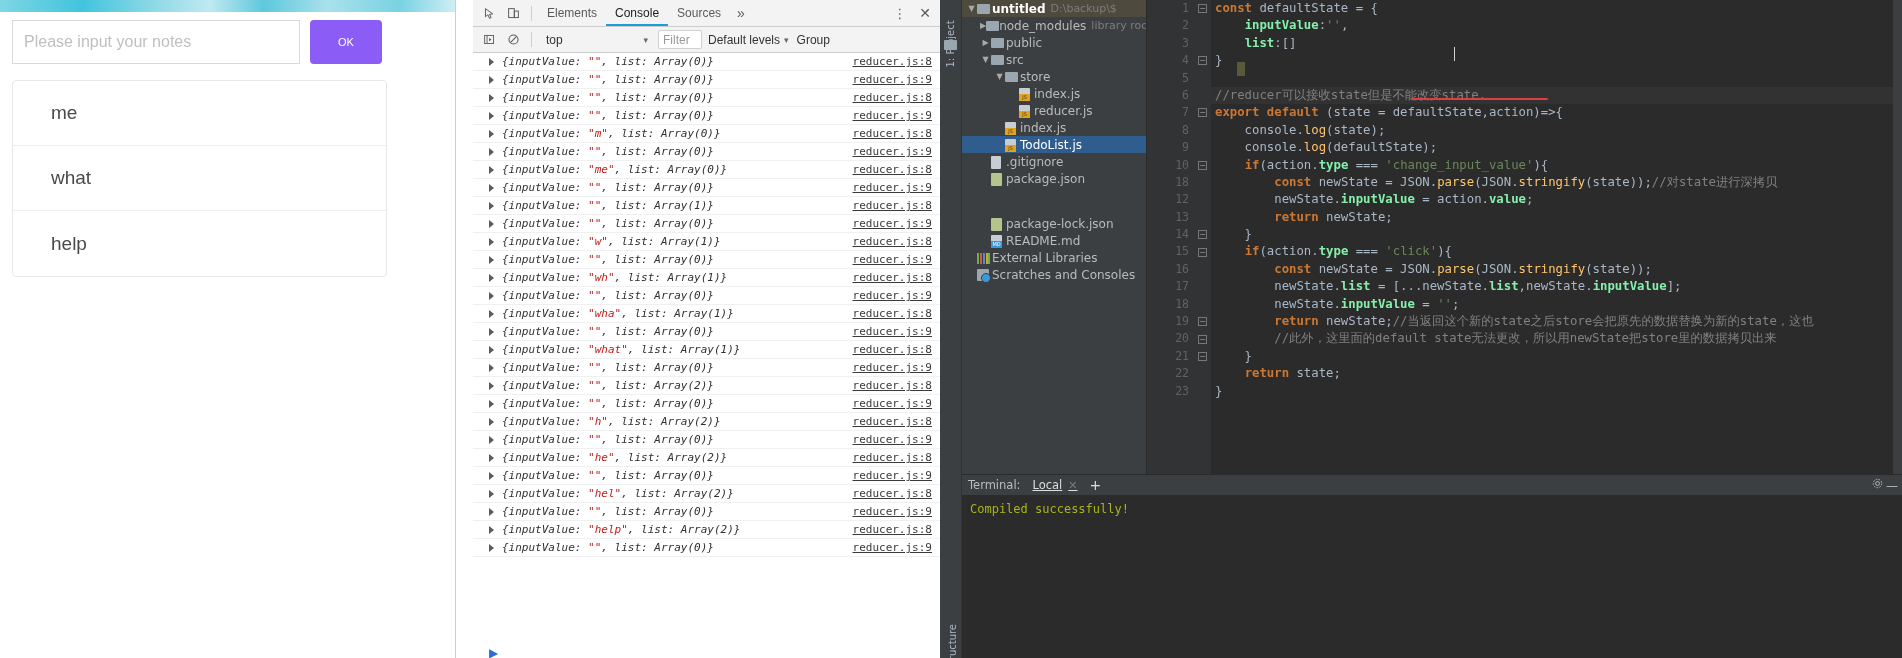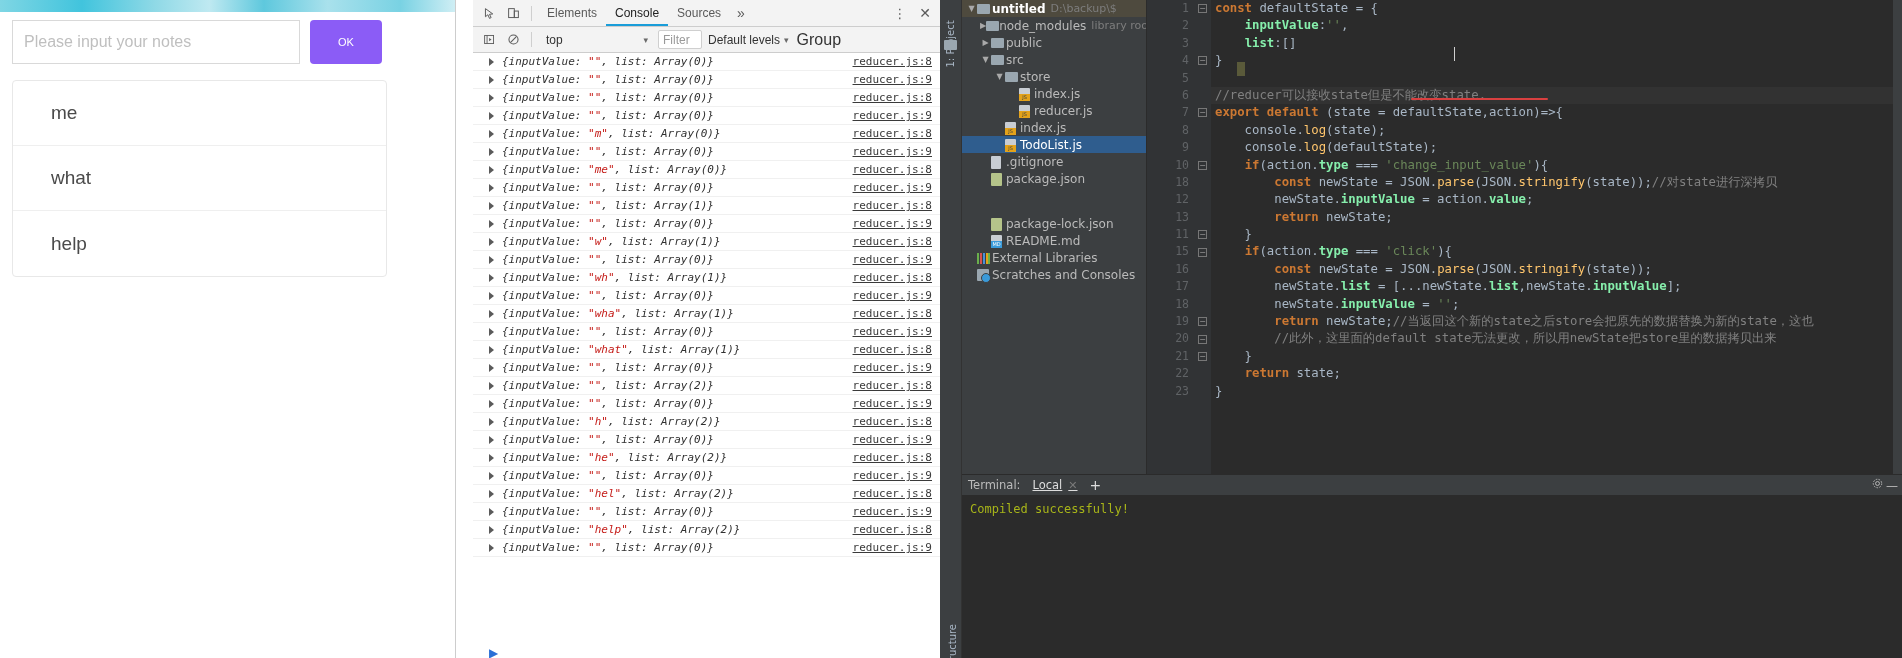--- a/index.html
+++ b/index.html
@@ -107,21 +107,21 @@
   .ctx-select .caret { margin-left:auto; font-size:9px; color:#6a6a6a;}
   .filter-box {
     width:44px; height:19px; border:1px solid #cfcfcf; background:#fff;
     border-radius:2px; margin-left:6px; font-size:12px; color:#999;
     display:flex; align-items:center; padding:0 4px;
   }
   .levels {
     margin-left:6px; display:flex; align-items:center; font-size:12px; color:#333;
   }
   .levels .caret { font-size:9px; margin-left:4px; color:#6a6a6a;}
-  .groupsim { margin-left:8px; font-size:16px; color:#333; white-space:nowrap; }
+  .groupsim { margin-left:8px; font-size:12px; color:#333; white-space:nowrap; }
 
   #console-log { position:absolute; left:0; right:0; top:53px; bottom:0; overflow:hidden; }
   .log-row {
     height:18px; display:flex; align-items:center;
     border-bottom:1px solid #f0f0f0;
     font-family:"DejaVu Sans Mono", monospace;
     font-size:11px; color:#303030;
     padding-left:16px; position:relative;
   }
   .log-tri {
@@ -591,21 +591,21 @@
         <div class="gln">4</div>
         <div class="gln">5</div>
         <div class="gln">6</div>
         <div class="gln">7</div>
         <div class="gln">8</div>
         <div class="gln">9</div>
         <div class="gln">10</div>
         <div class="gln">18</div>
         <div class="gln">12</div>
         <div class="gln">13</div>
-        <div class="gln">11</div>
+        <div class="gln">14</div>
         <div class="gln">15</div>
         <div class="gln">16</div>
         <div class="gln">17</div>
         <div class="gln">18</div>
         <div class="gln">19</div>
         <div class="gln">20</div>
         <div class="gln">21</div>
         <div class="gln">22</div>
         <div class="gln">23</div>
       </div>

